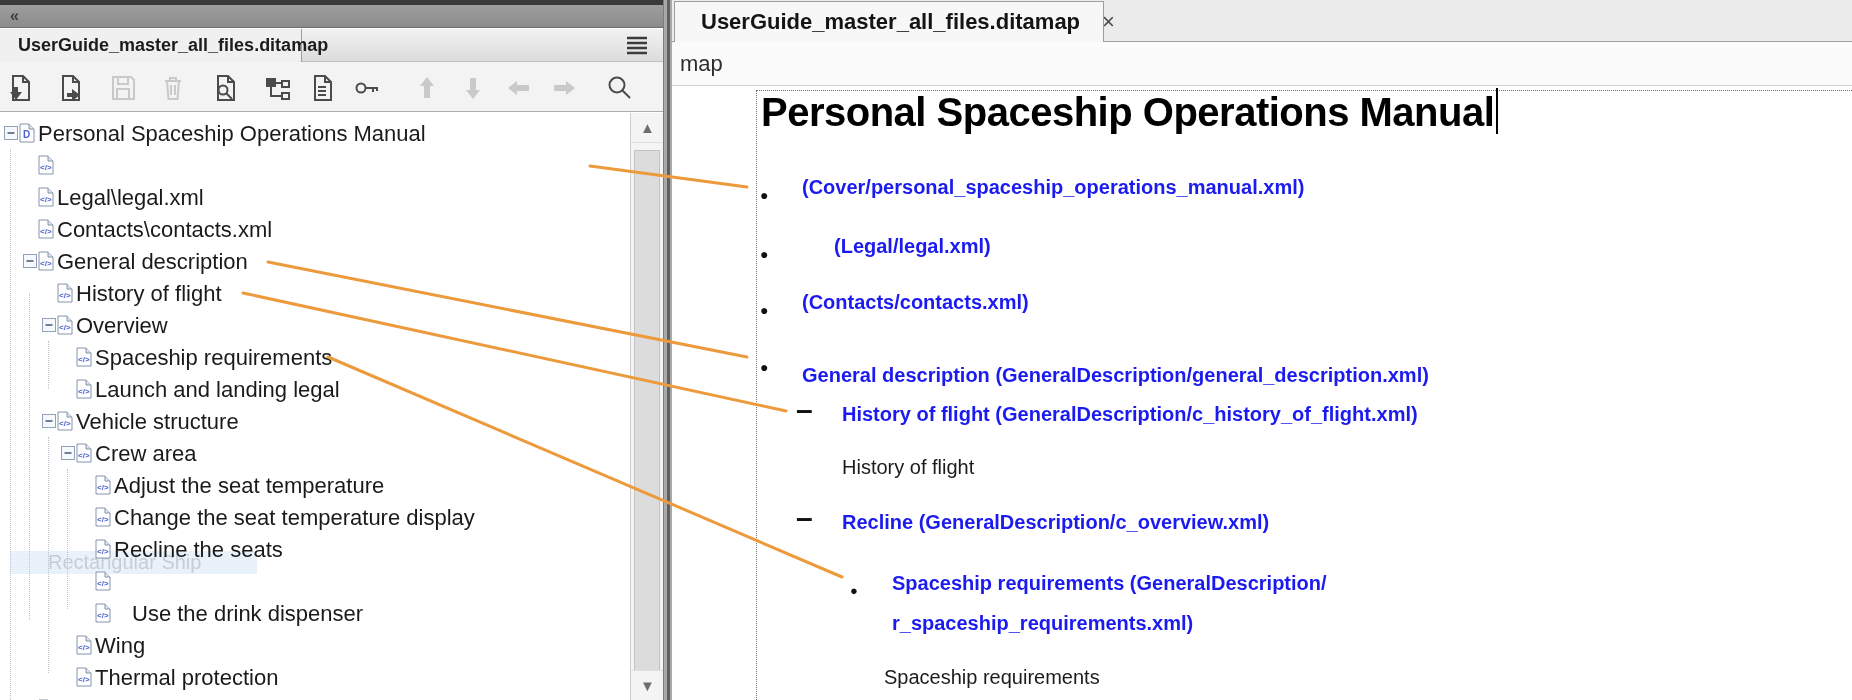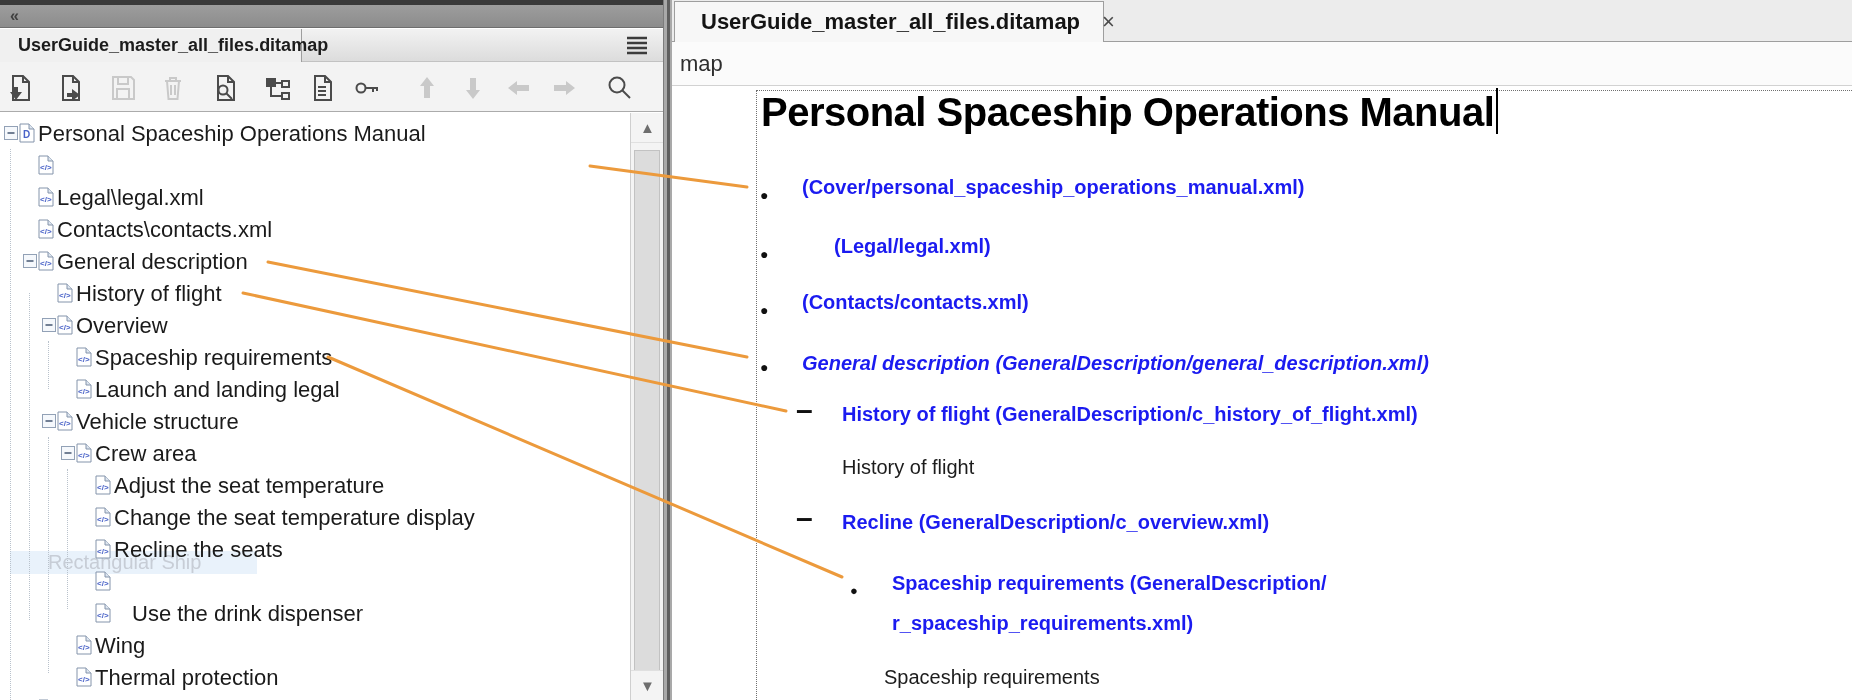--- a/index.html
+++ b/index.html
@@ -398,21 +398,21 @@
           </span>
         </div>
         <div class="orow" style="top: 196px; left: 0px; right: 0px;">
           <span class="marker o-blue" style="left:88px;top:8px;font-size:14px;">●</span>
           <span class="otext o-blue" style="left:130px;top:0;">
             <div>(Contacts/contacts.xml)</div>
           </span>
         </div>
         <div class="orow" style="top: 253px; left: 0px; right: 0px;">
           <span class="marker o-blue" style="left:88px;top:8px;font-size:14px;">●</span>
-          <span class="otext o-blue" style="left:130px;top:4px;font-style:italic;">
+          <span class="otext o-blue" style="left:130px;top:16px;">
             <div>General description (GeneralDescription/general_description.xml)</div>
           </span>
         </div>
         <div class="orow" style="top: 308px; left: 0px; right: 0px;">
           <span class="marker o-blue" style="left:124px;top:-4px;font-size:30px;">–</span>
           <span class="otext o-blue" style="left:170px;top:0;">
             <div>History of flight (GeneralDescription/c_history_of_flight.xml)</div>
           </span>
         </div>
         <div class="orow" style="top: 369px; left: 0px; right: 0px;">

